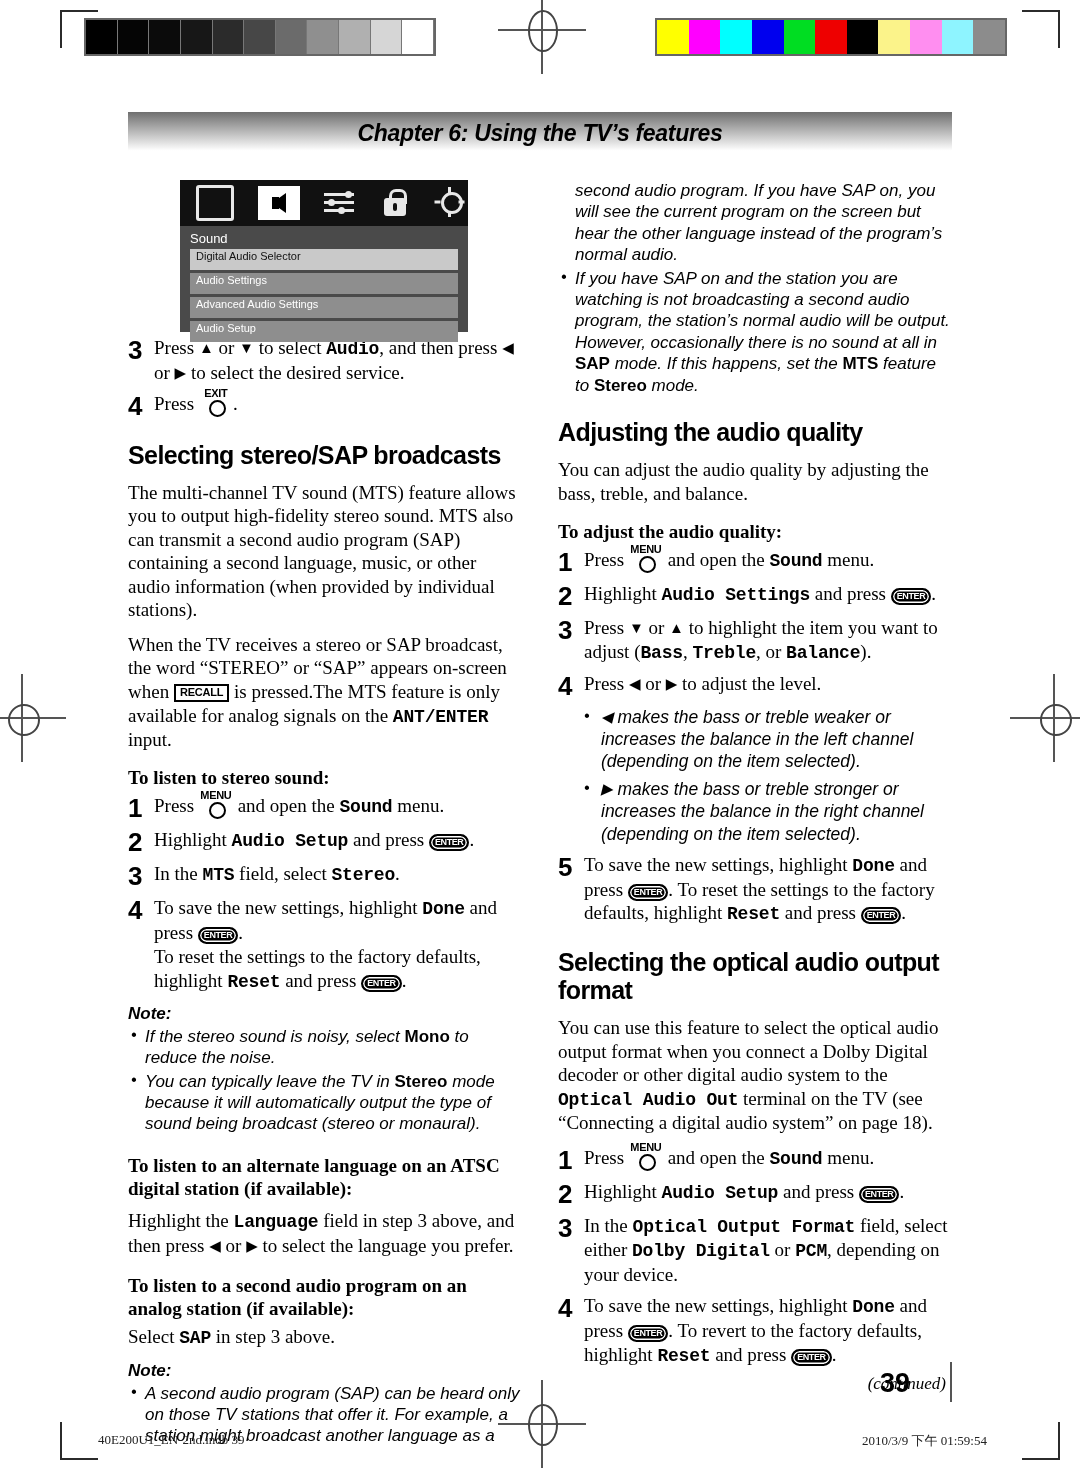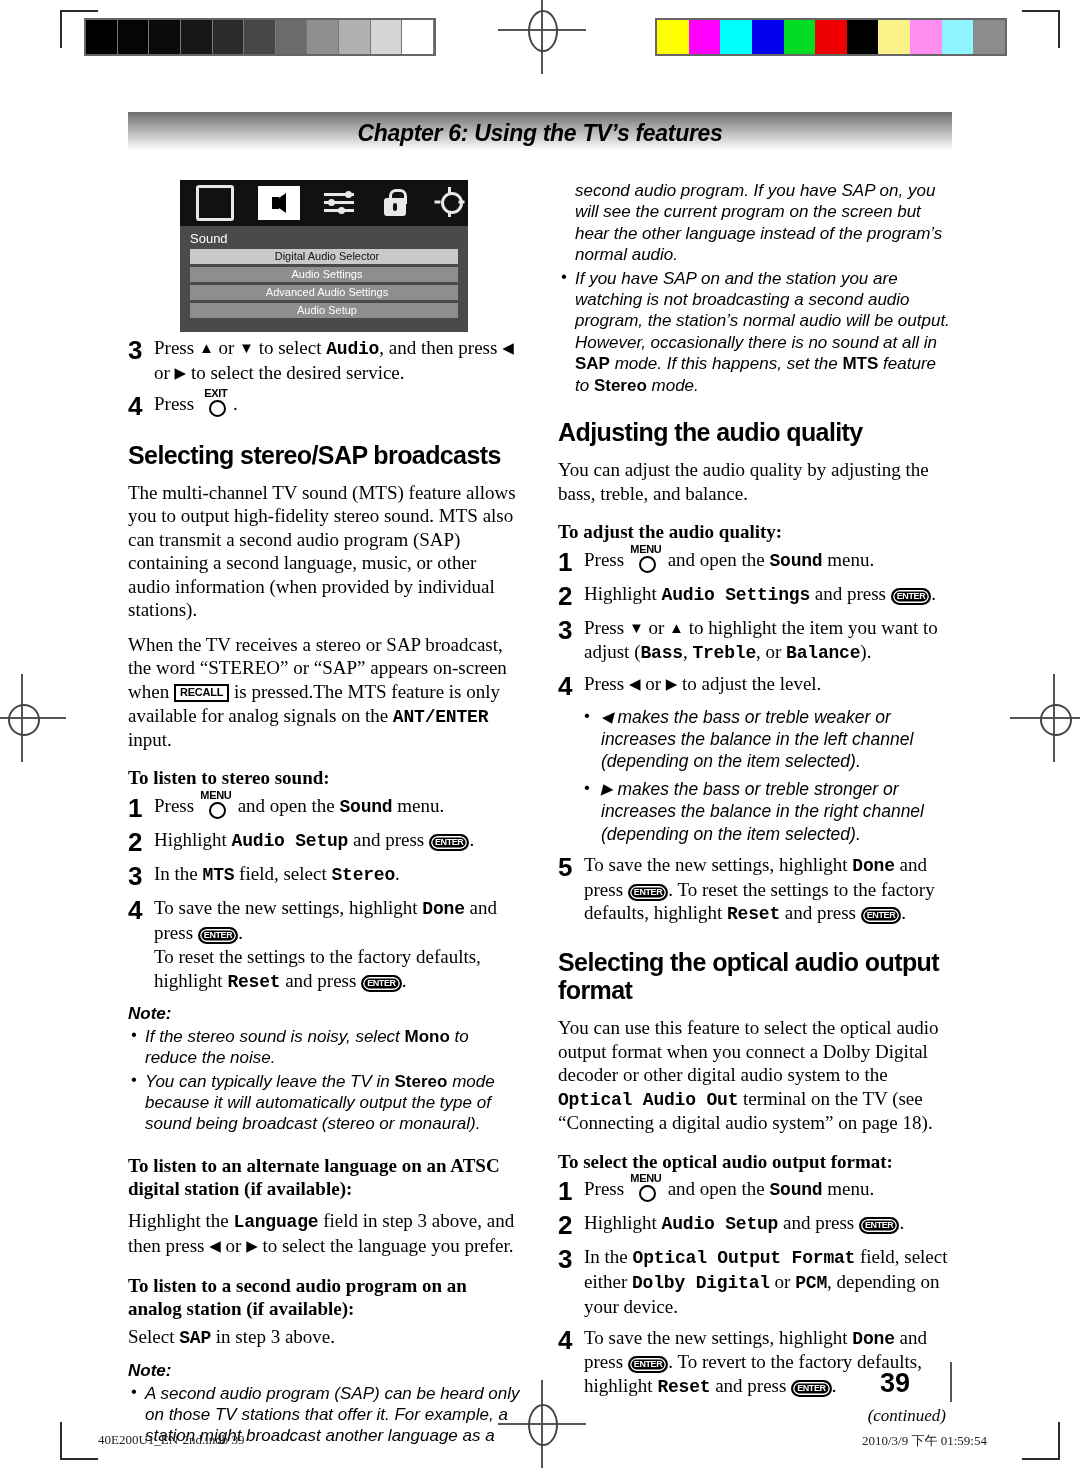--- a/index.html
+++ b/index.html
@@ -61,22 +61,22 @@
   .ic-slider .k2{left:4px;top:11px;}
   .ic-slider .k3{left:14px;top:19px;}
   .ic-lock .body{position:absolute;left:4px;top:10px;width:22px;height:18px;background:#e8e8e8;border-radius:3px;}
   .ic-lock .sh{position:absolute;left:9px;top:1px;width:12px;height:12px;border:3px solid #e8e8e8;
       border-bottom:none;border-radius:7px 7px 0 0;}
   .ic-lock .kh{position:absolute;left:13px;top:15px;width:4px;height:8px;background:#111;border-radius:2px;}
   .ic-gear{position:relative;}
   .ic-gear .ring{position:absolute;left:5px;top:4px;width:16px;height:16px;border:3px solid #e8e8e8;border-radius:50%;}
   .ic-gear .tooth{position:absolute;width:3px;height:6px;background:#e8e8e8;left:12px;}
   .tvmenu .title{color:#fff;font-size:13px;padding:5px 0 3px 10px;}
-  .tvmenu .row{height:15px;margin:0 10px 3px 10px;background:#c9c9c9;color:#111;font-size:11px;
-      line-height:15px;padding-left:6px;text-align:center;}
+  .tvmenu .row{height:21px;margin:0 10px 3px 10px;background:#c9c9c9;color:#111;font-size:11px;
+      line-height:15px;padding-left:6px;}
   .tvmenu .row.dim{background:#8e8e8e;color:#fff;}
 
   
   .h1{font-family:"Liberation Sans",sans-serif;font-weight:bold;font-size:25px;letter-spacing:-.6px;
       margin:22px 0 12px;line-height:1.12;}
   .h2{font-family:"Liberation Serif",serif;font-weight:bold;font-size:19px;margin:16px 0 4px;line-height:1.2;}
   p.body{font-size:19px;line-height:1.24;margin:0 0 11px;text-align:left;}
 
   .step{display:flex;margin:0 0 7px;}
   .step .n{font-family:"Liberation Sans",sans-serif;font-weight:bold;font-size:26px;width:26px;
@@ -318,21 +318,20 @@
       <div class="subbul"><span class="ar">▶</span> <span>makes the bass or treble stronger or increases the balance in the right channel (depending on the item selected).</span></div>
 
       <div class="step" style="margin-top:8px;">
         <div class="n">5</div>
         <div class="tx"><span>To save the new settings, highlight </span><b class="ui">Done</b><span> and press </span><span class="btn-enter">ENTER</span><span>. To reset the settings to the factory defaults, highlight </span><b class="ui">Reset</b><span> and press </span><span class="btn-enter">ENTER</span><span>.</span></div>
       </div>
 
       <div class="h1">Selecting the optical audio output format</div>
       <p class="body"><span>You can use this feature to select the optical audio output format when you connect a Dolby Digital decoder or other digital audio system to the </span><b class="ui">Optical Audio Out</b><span> terminal on the TV (see “Connecting a digital audio system” on page 18).</span></p>
 
-      <div class="h2">To select the optical audio output format:</div>
 
       <div class="step">
         <div class="n">1</div>
         <div class="tx"><span>Press </span><span class="btn-round"><span class="cap">MENU</span><span class="circ"></span></span><span> and open the </span><b class="ui">Sound</b><span> menu.</span></div>
       </div>
 
       <div class="step">
         <div class="n">2</div>
         <div class="tx"><span>Highlight </span><b class="ui">Audio Setup</b><span> and press </span><span class="btn-enter">ENTER</span><span>.</span></div>
       </div>

